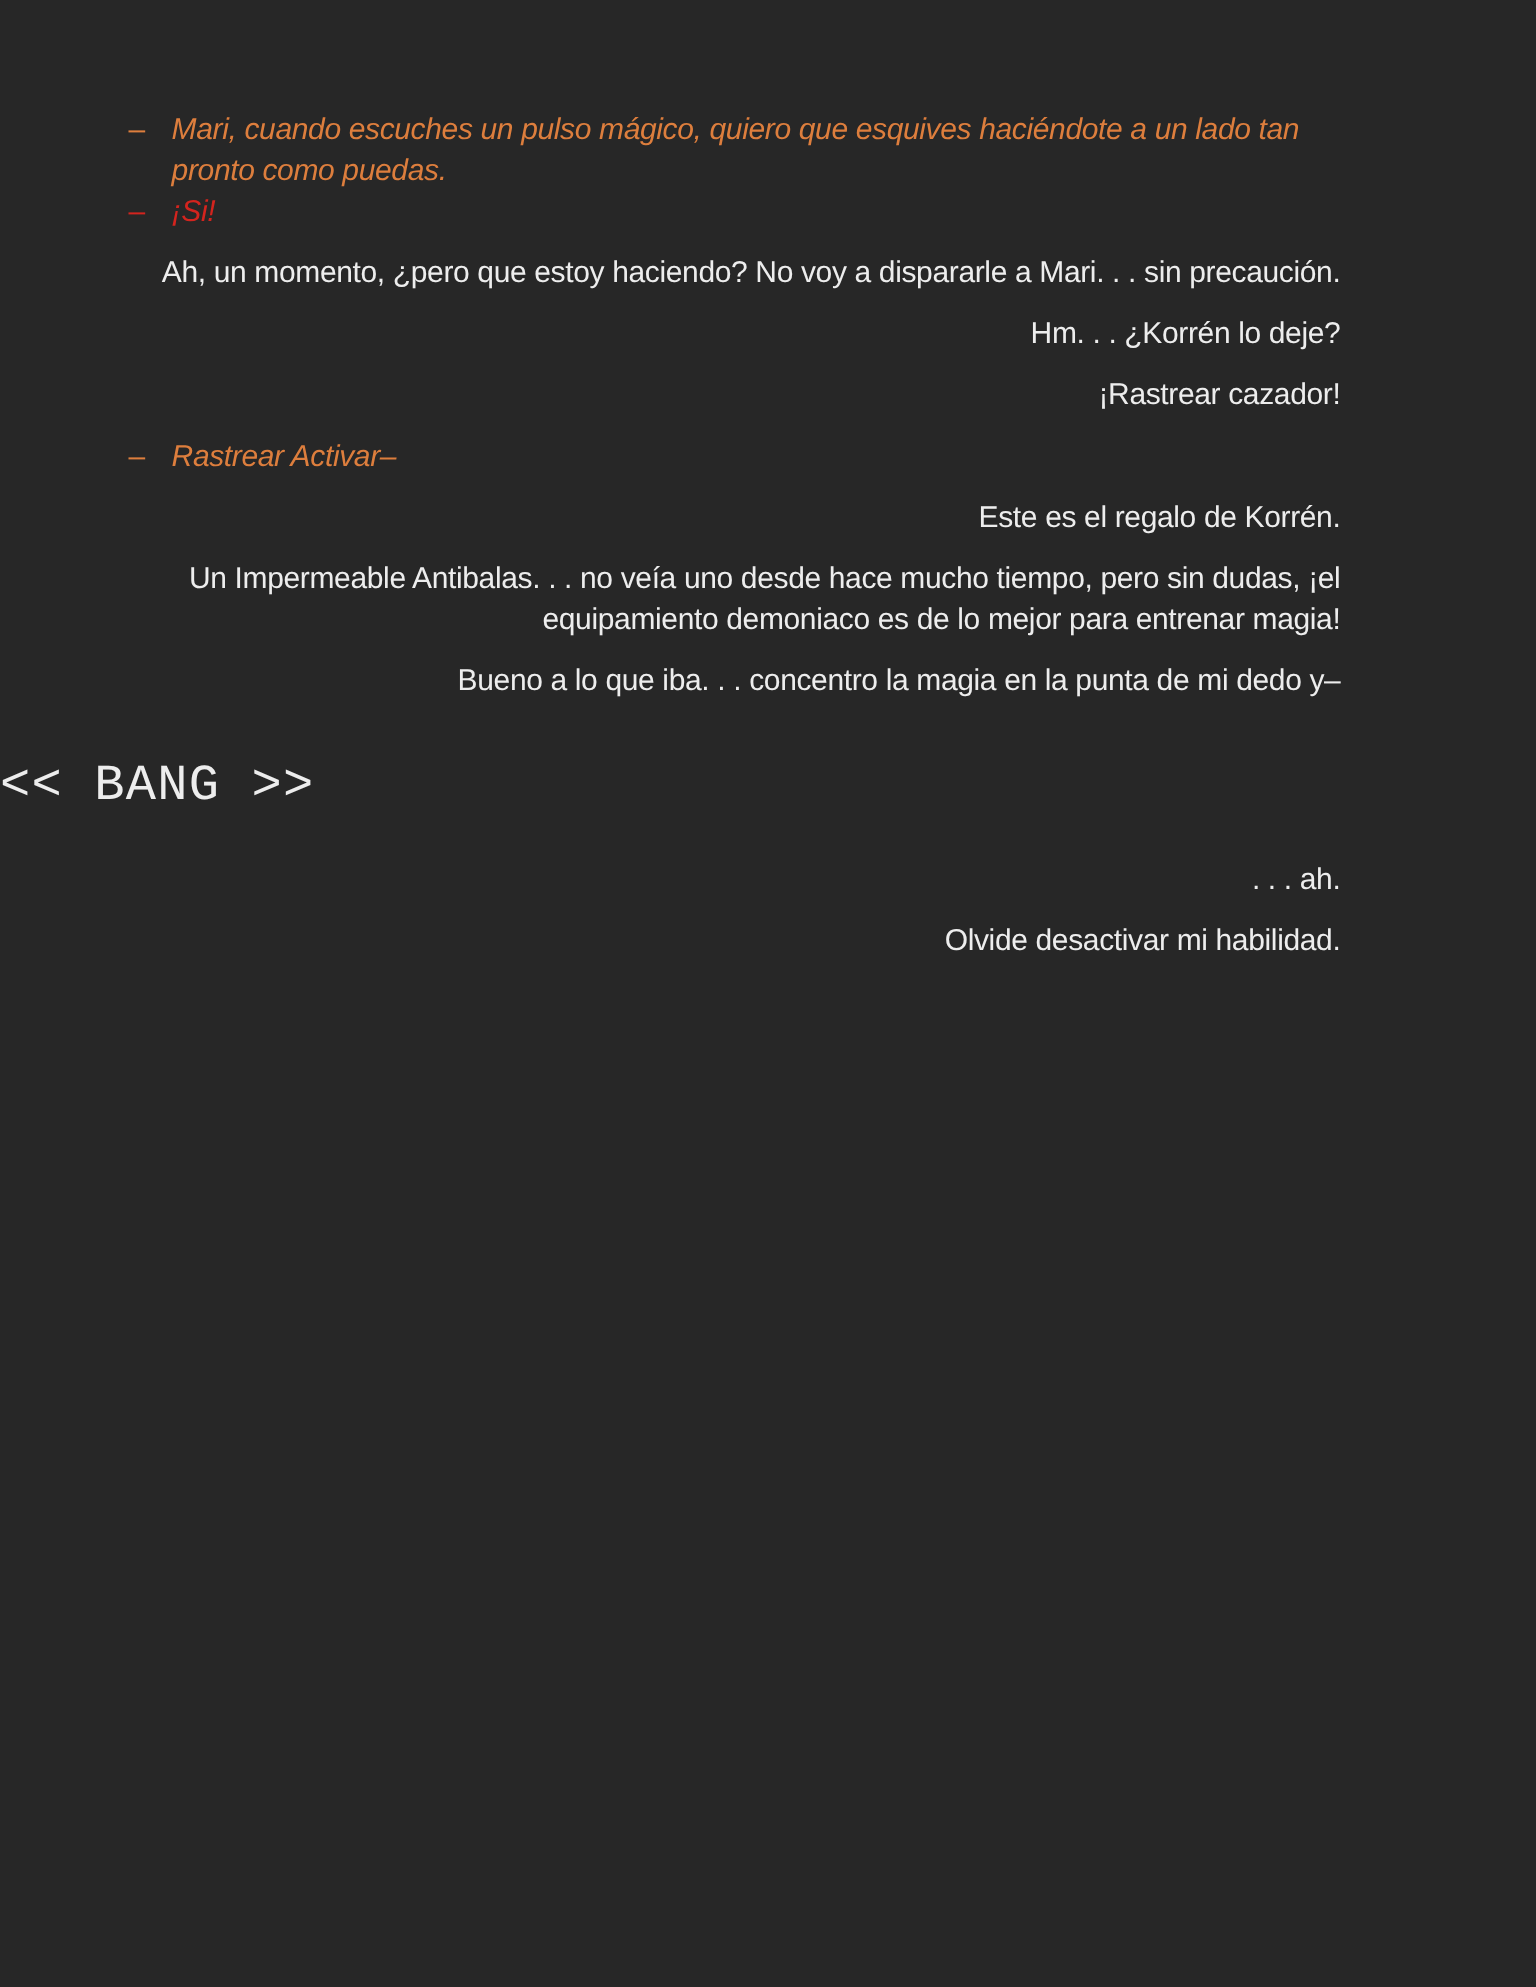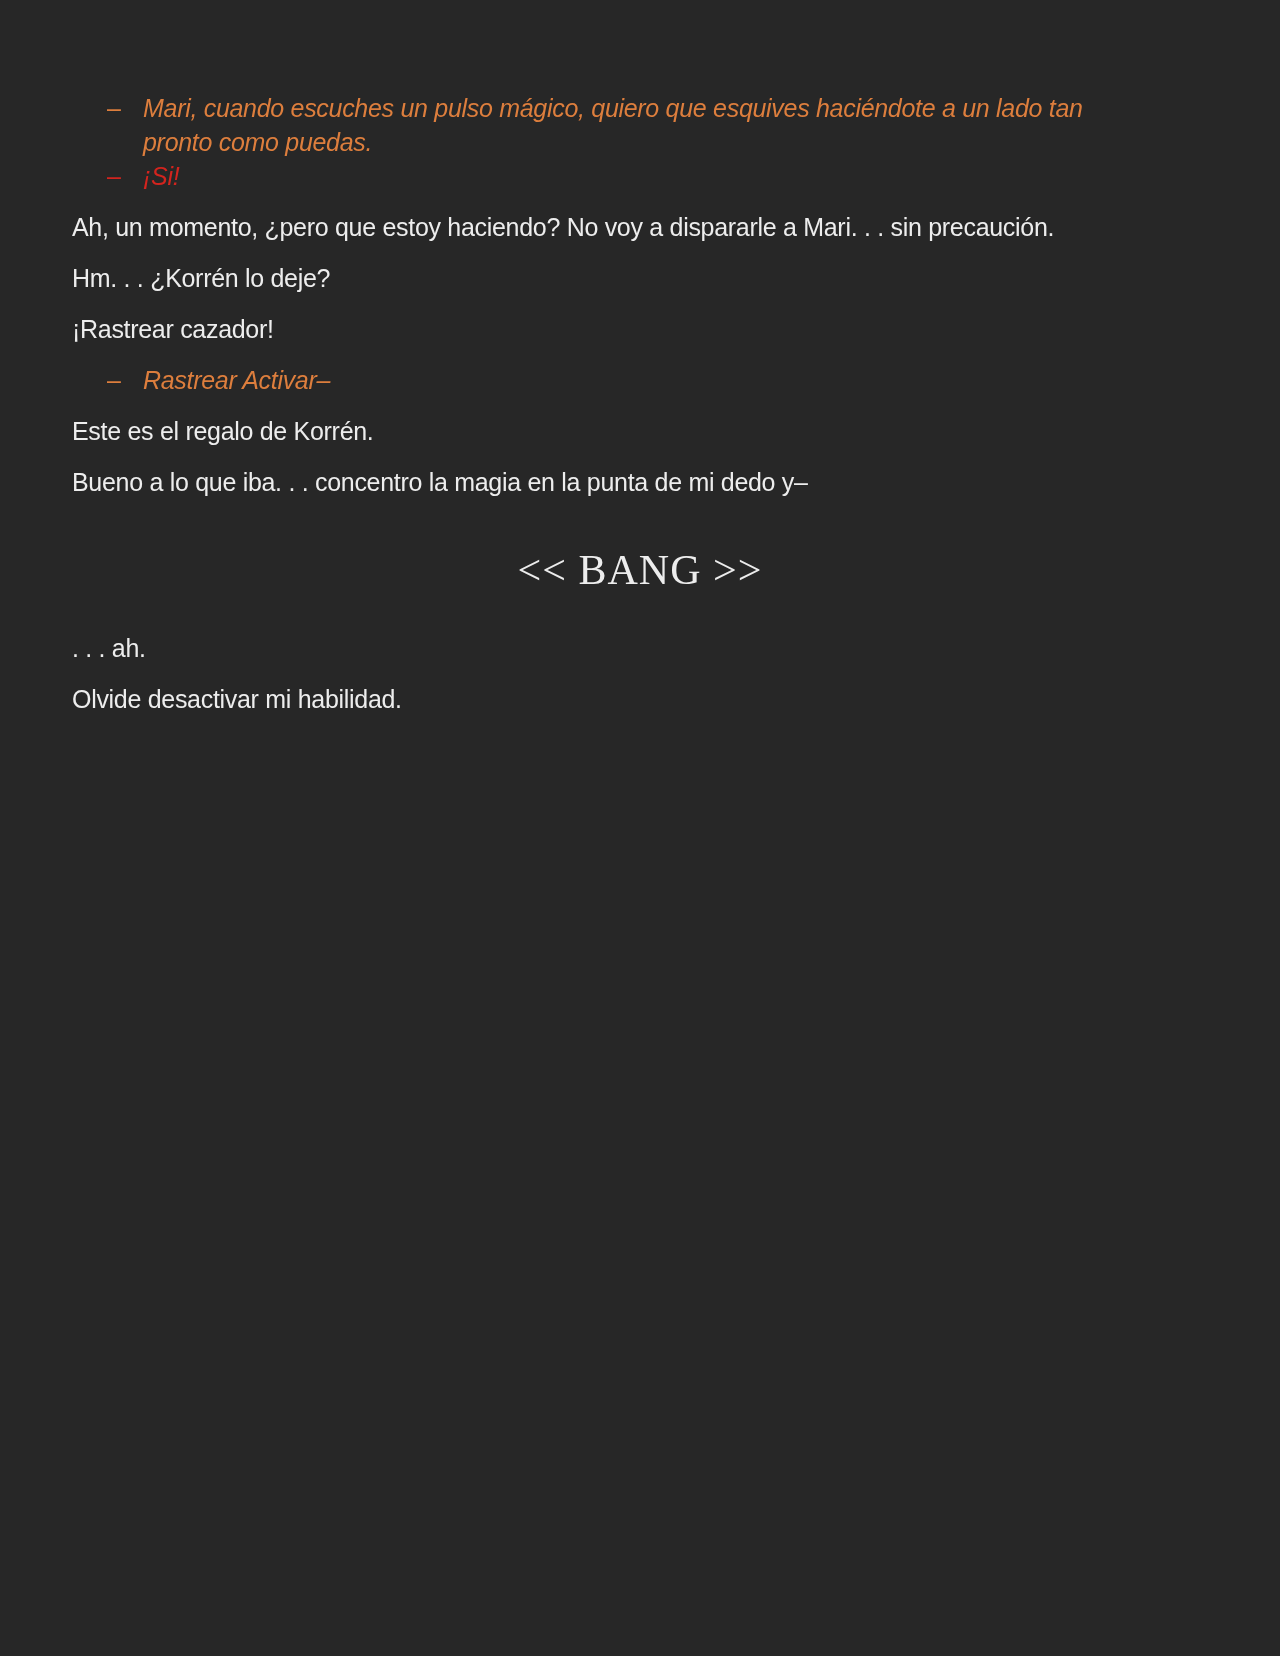--- a/index.html
+++ b/index.html
@@ -22,42 +22,42 @@
     padding:74px 163px 0 72px;
     width:1280px;
   }
   .para{
     margin:17px 0;
     font-size:25px;
     line-height:34px;
     letter-spacing:-0.3px;
     color:var(--text);
     font-weight:400;
+    text-align:right;
   }
   .dialogue{
     display:flex;
     align-items:flex-start;
     margin:17px 0 0 35px;
     font-size:25px;
     line-height:34px;
     letter-spacing:-0.3px;
     font-weight:400;
   }
   .dialogue + .dialogue{ margin-top:0; }
   .dialogue.orange{ color:var(--orange); }
   .dialogue.red{ color:var(--red); }
   .dash{
     flex:0 0 36px;
     width:36px;
   }
   .dialogue-text{ flex:1;font-style:italic; }
   .sfx{
     margin:48px -163px 38px -72px;
-    text-align:center;
-    font-family:Liberation Serif, serif;
+    font-family:Liberation Mono, monospace;
     font-size:42px;
     line-height:46px;
     letter-spacing:1px;
     color:var(--text);
     white-space:nowrap;
   }
 </style>
 </head>
 <body>
 
@@ -71,17 +71,18 @@
       <span class="dialogue-text">¡Si!</span>
     </div>
     <p class="para">Ah, un momento, ¿pero que estoy haciendo? No voy a dispararle a Mari. . . sin precaución.</p>
     <p class="para">Hm. . . ¿Korrén lo deje?</p>
     <p class="para">¡Rastrear cazador!</p>
     <div class="dialogue orange">
       <span class="dash">–</span>
       <span class="dialogue-text">Rastrear Activar–</span>
     </div>
     <p class="para">Este es el regalo de Korrén.</p>
+    <p class="para">Un Impermeable Antibalas. . . no veía uno desde hace mucho tiempo, pero sin dudas, ¡el equipamiento demoniaco es de lo mejor para entrenar magia!</p>
     <p class="para">Bueno a lo que iba. . . concentro la magia en la punta de mi dedo y–</p>
     <div class="sfx">&lt;&lt; BANG &gt;&gt;</div>
     <p class="para">. . . ah.</p>
     <p class="para">Olvide desactivar mi habilidad.</p>
   </main>
 
 </body></html>

